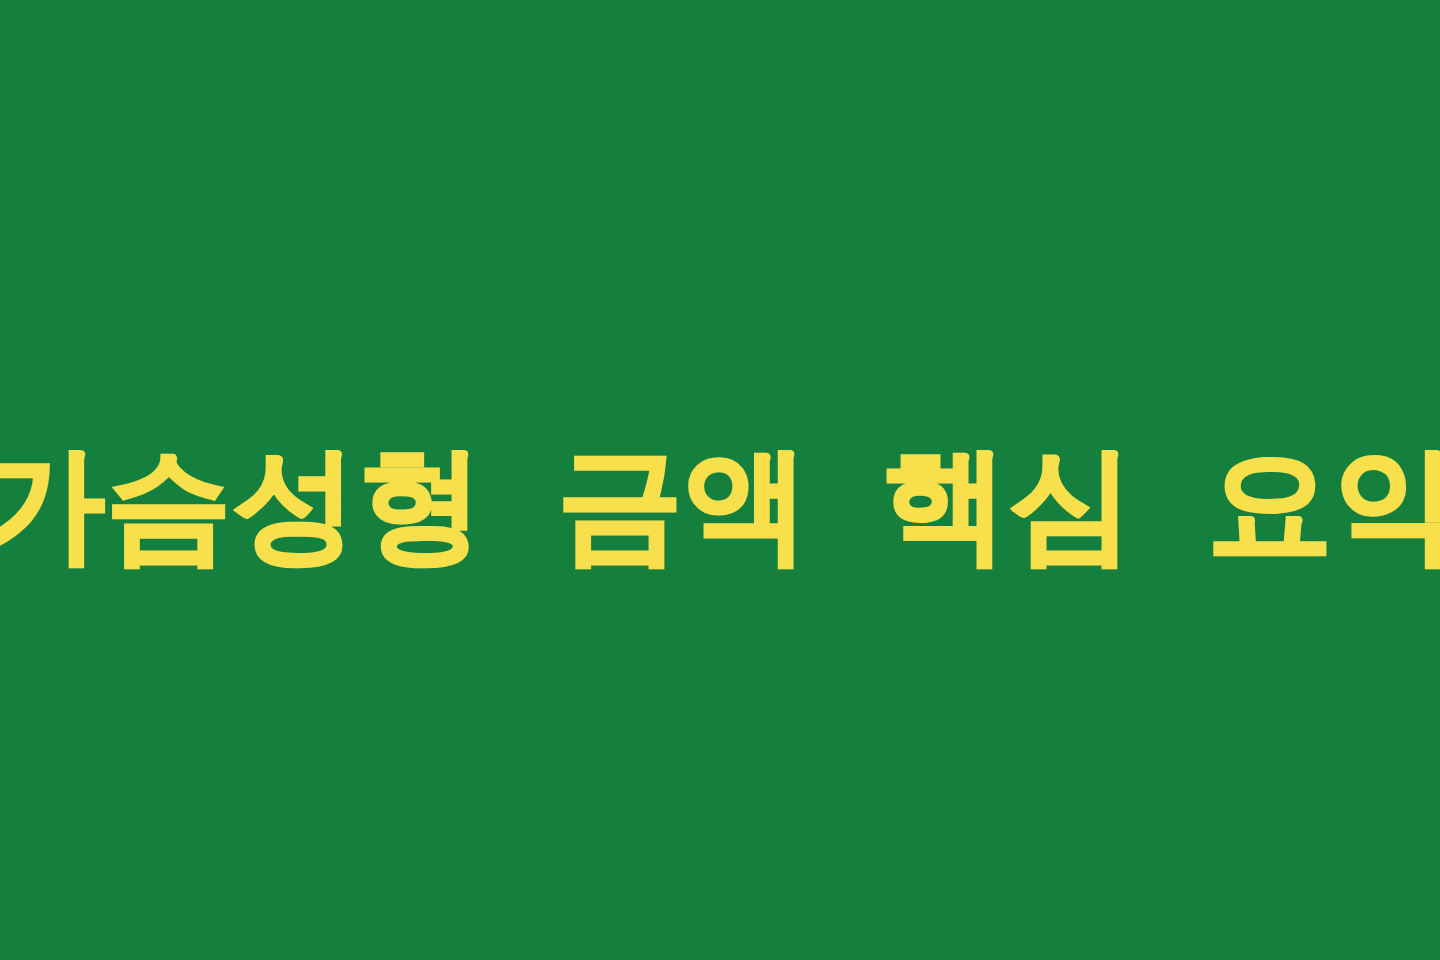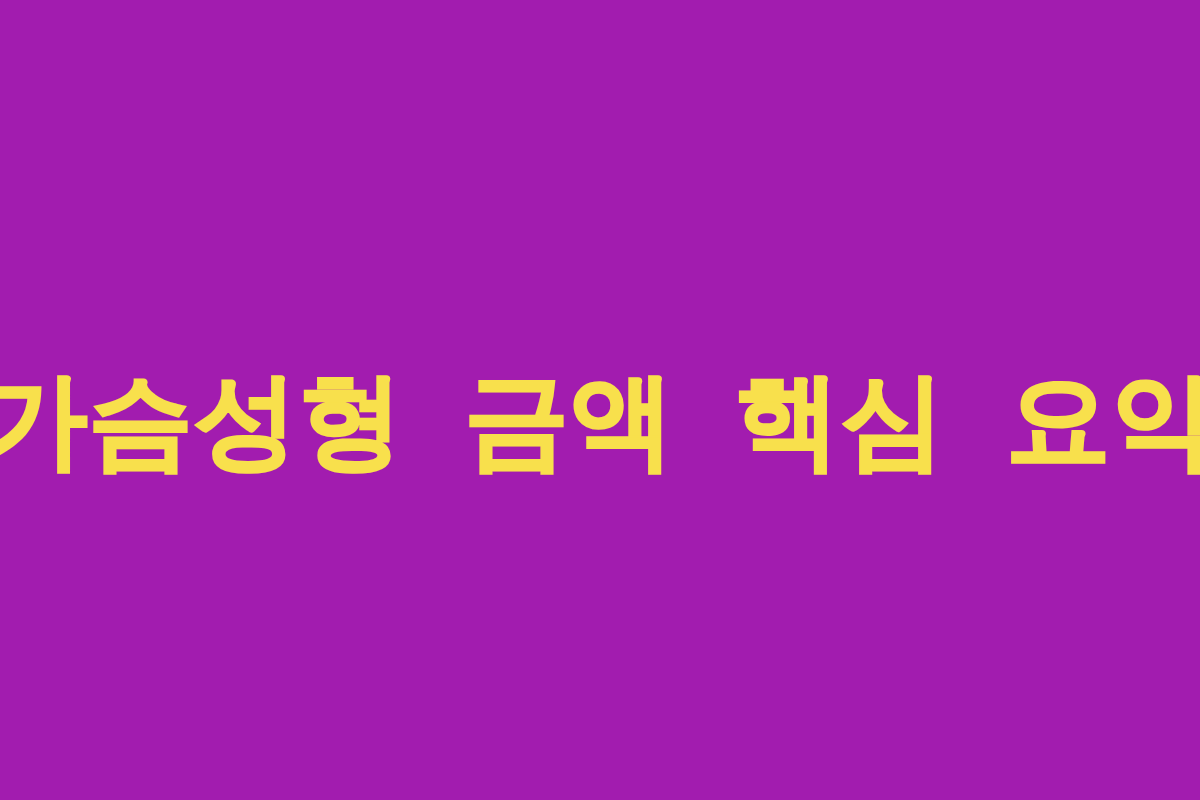--- a/index.html
+++ b/index.html
@@ -49,21 +49,21 @@
     text-align: center;
     
     -webkit-text-stroke: 2.5px #F8E04C;
     paint-order: stroke fill;
     text-rendering: geometricPrecision;
   }
 </style>
 </head>
 <body>
 
-<div class="title-card" style="background-color: #a21caf;">
+<div class="title-card" style="background-color: #15803d;">
 
   <div class="title-block">
 
     <h1 class="headline" style="color: rgb(248, 224, 76); -webkit-text-stroke-color: rgb(248, 224, 76);">가슴성형 금액 핵심 요약</h1>
 
   </div>
 
 </div>
 
 </body></html>

